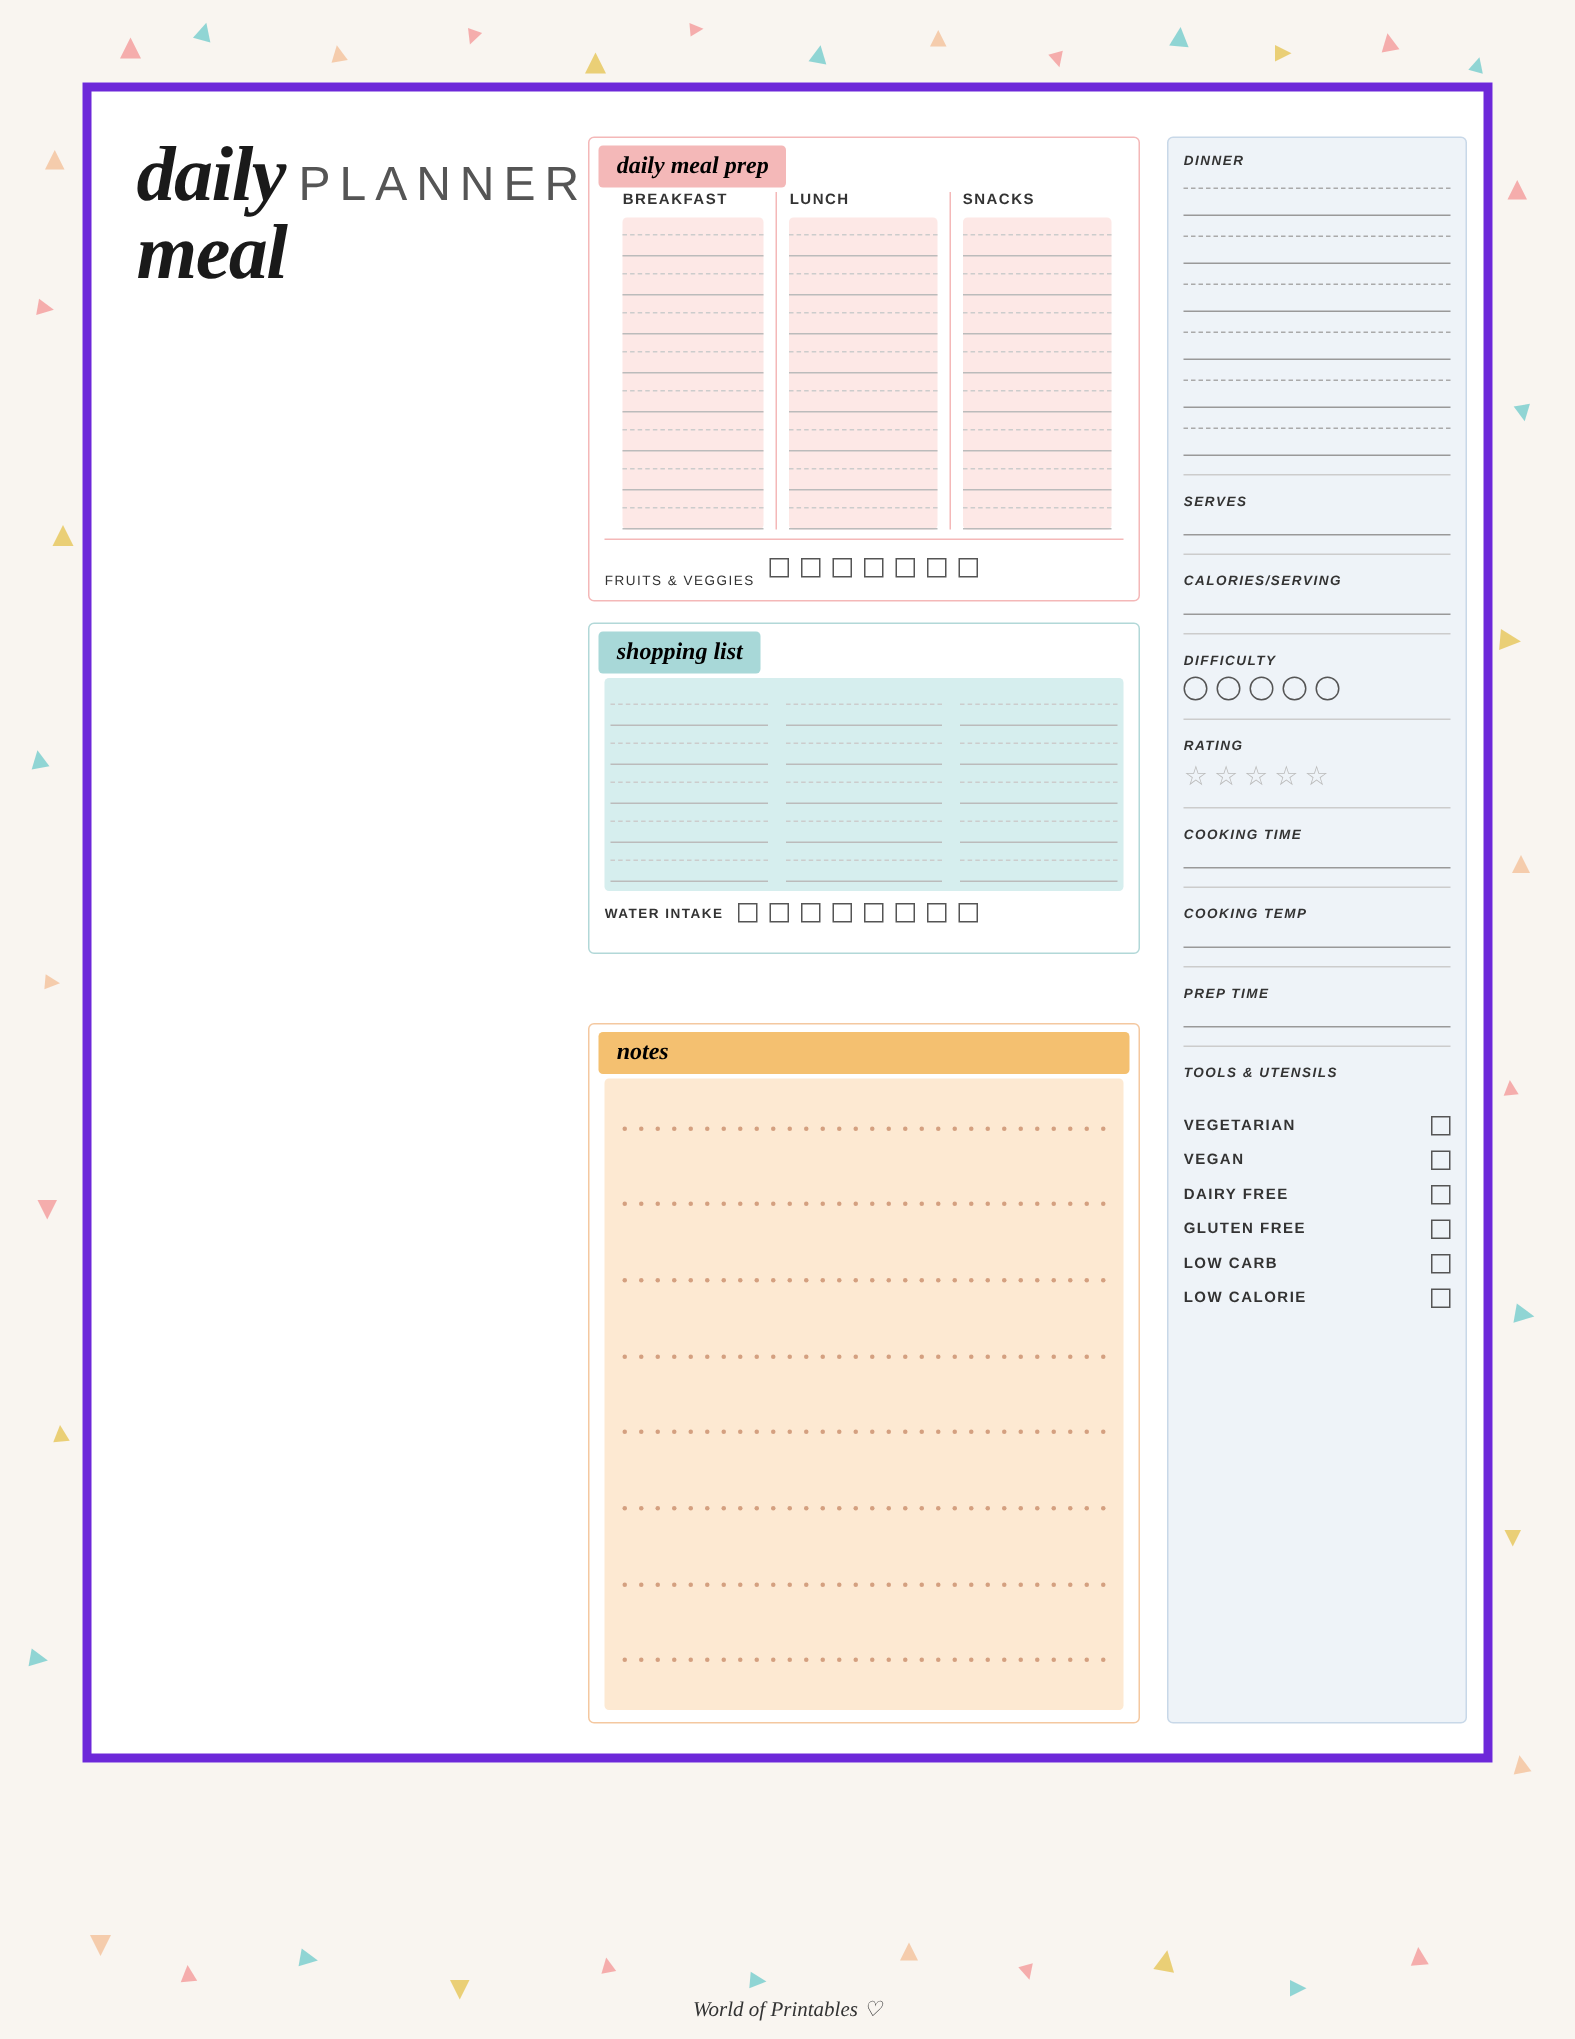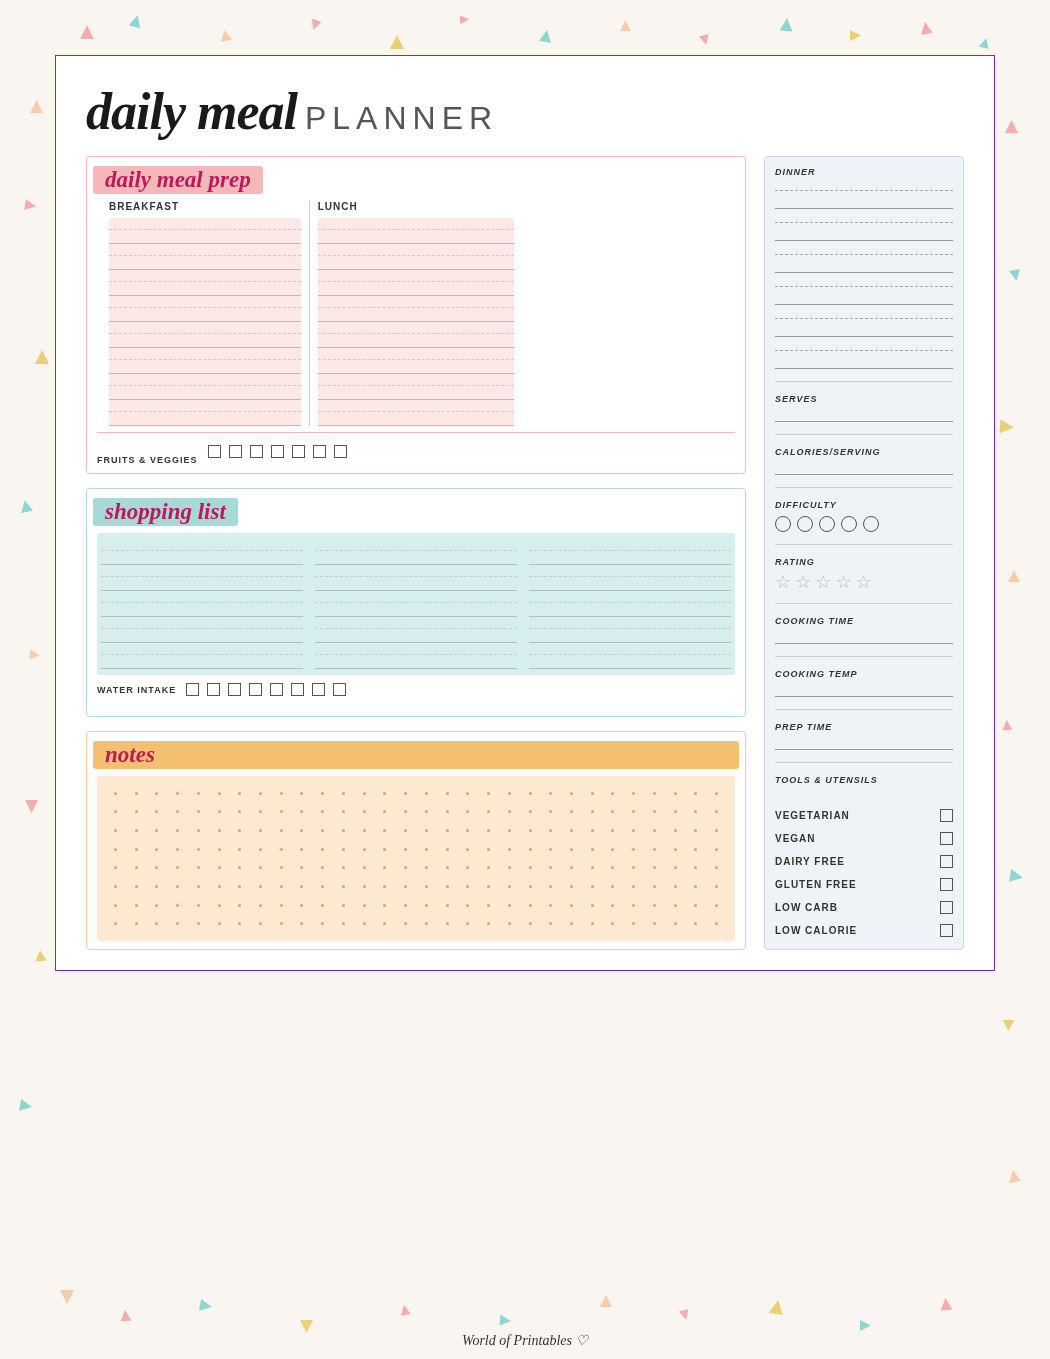--- a/index.html
+++ b/index.html
@@ -17,27 +17,27 @@
       position: absolute;
       top: 0; left: 0;
       width: 100%; height: 100%;
       z-index: 0;
     }
 
     .page-wrapper {
       position: absolute;
       top: 55px; left: 55px;
       width: 940px;
-      height: 916px;
+      height: 1120px;
       background: #fff;
-      border: 1px solid #6d28d9;
+      border: 6px solid #6d28d9;
       z-index: 1;
       padding: 30px 30px 20px 30px;
       display: flex;
-      flex-direction: column;
+      flex-direction: row;
     }
 
     
     .header {
       display: flex;
       align-items: baseline;
       margin-bottom: 18px;
     }
     .title-script {
       font-family: Georgia, 'Times New Roman', serif;
@@ -92,22 +92,22 @@
       height: 28px;
       border-radius: 3px;
       z-index: 0;
     }
     .section-label-text {
       position: relative;
       z-index: 1;
       font-family: Georgia, serif;
       font-style: italic;
       font-weight: 700;
-      font-size: 23px;
-      color: #be185d;
+      font-size: 16px;
+      color: #000000;
       padding: 2px 8px;
     }
 
     
     .meal-prep-section {
       border: 1.5px solid #f4b8b8;
       border-radius: 4px;
       padding: 10px 10px 8px 10px;
     }
 
@@ -151,21 +151,21 @@
     .fruits-row {
       display: flex;
       align-items: center;
       gap: 10px;
       margin-top: 6px;
       padding-top: 4px;
       border-top: 1.5px solid #f4b8b8;
     }
     .fruits-label {
       font-size: 9px;
-      font-weight: 700;
+      font-weight: 400;
       letter-spacing: 1px;
       color: #333;
       white-space: nowrap;
       margin-top: 18px;
     }
     .checkbox {
       width: 13px;
       height: 13px;
       border: 1.5px solid #555;
       display: inline-block;
@@ -445,20 +445,41 @@
               <div class="solid-line"></div>
               <div class="dotted-line"></div>
               <div class="solid-line"></div>
               <div class="dotted-line"></div>
               <div class="solid-line"></div>
               <div class="dotted-line"></div>
               <div class="solid-line"></div>
             </div>
           </div>
 
+          <div class="meal-col">
+            <div class="meal-col-header">SNACKS</div>
+            <div class="meal-bg-pink">
+              <div class="dotted-line"></div>
+              <div class="solid-line"></div>
+              <div class="dotted-line"></div>
+              <div class="solid-line"></div>
+              <div class="dotted-line"></div>
+              <div class="solid-line"></div>
+              <div class="dotted-line"></div>
+              <div class="solid-line"></div>
+              <div class="dotted-line"></div>
+              <div class="solid-line"></div>
+              <div class="dotted-line"></div>
+              <div class="solid-line"></div>
+              <div class="dotted-line"></div>
+              <div class="solid-line"></div>
+              <div class="dotted-line"></div>
+              <div class="solid-line"></div>
+            </div>
+          </div>
         </div>
 
         
         <div class="fruits-row">
           <span class="fruits-label">FRUITS &amp; VEGGIES</span>
           <div class="fruits-checkboxes">
             <div class="checkbox"></div>
             <div class="checkbox"></div>
             <div class="checkbox"></div>
             <div class="checkbox"></div>
@@ -525,21 +546,21 @@
             <div class="checkbox"></div>
             <div class="checkbox"></div>
             <div class="checkbox"></div>
             <div class="checkbox"></div>
             <div class="checkbox"></div>
             <div class="checkbox"></div>
           </div>
         </div>
       </div>
 
-      <div class="notes-section" style="display:flex;flex-direction:column;">
+      <div class="notes-section" style="display:flex;flex-direction:column;margin-top:32px;">
         <div class="section-label-wrap">
           <div class="section-label-bg" style="background:#f4c070;"></div>
           <span class="section-label-text">notes</span>
         </div>
         <div class="notes-bg-peach" style="min-height:160px;">
           <div class="dot-grid" id="dot-grid-el">
           <div class="dot"></div>
               <div class="dot"></div>
               <div class="dot"></div>
               <div class="dot"></div>

